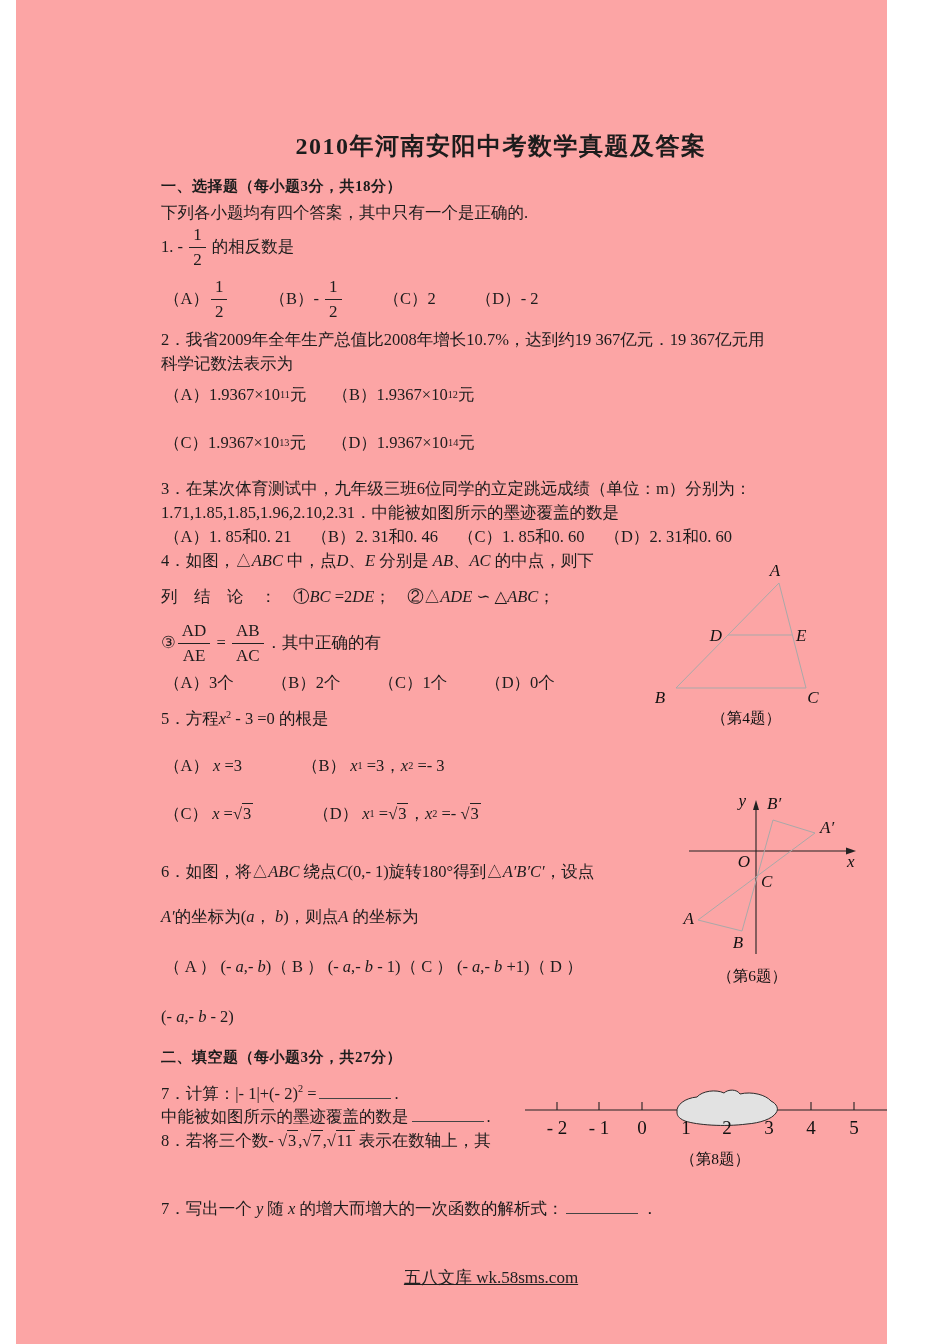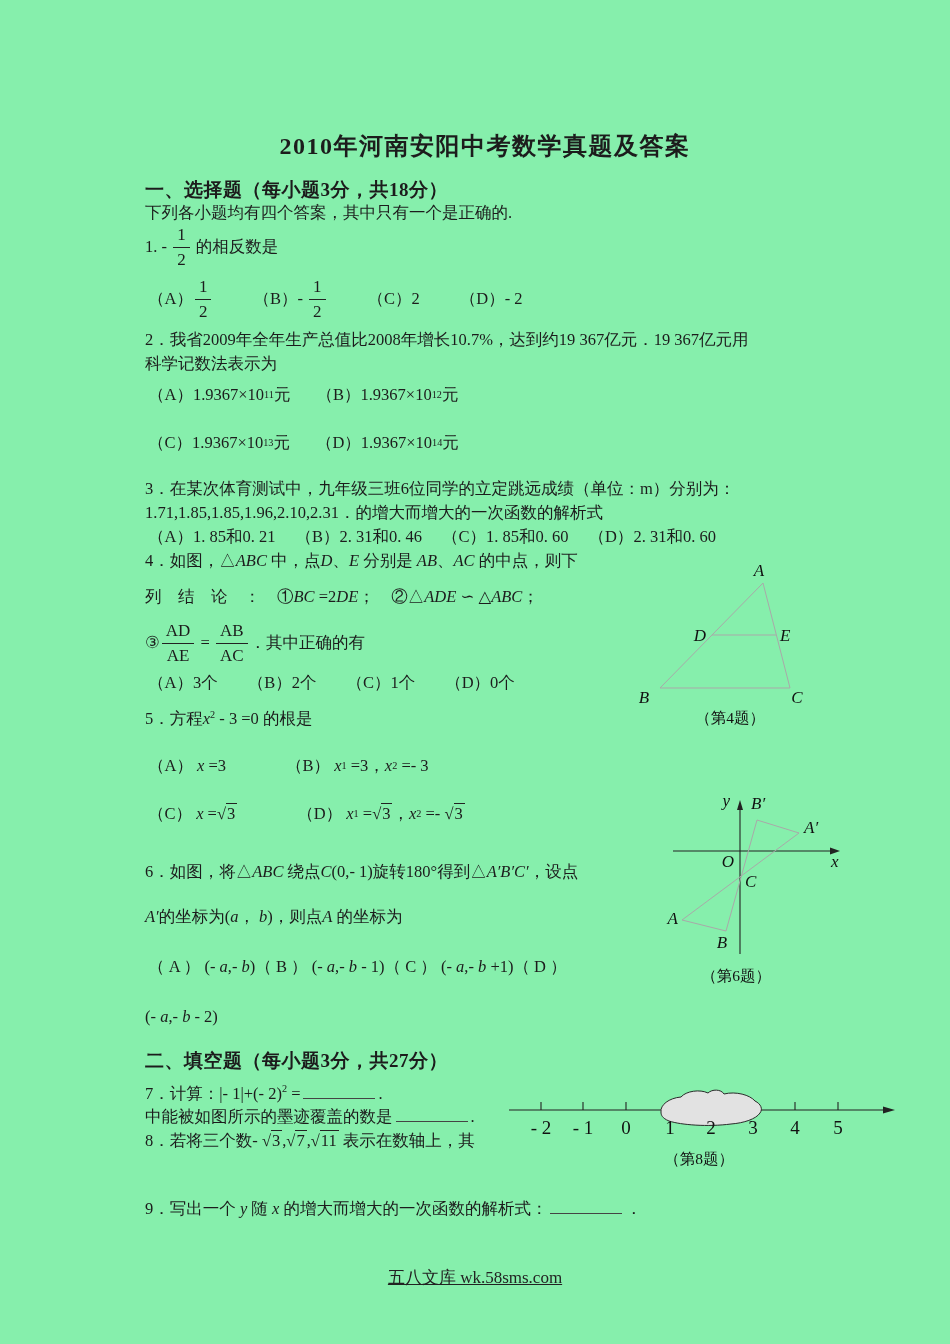--- a/index.html
+++ b/index.html
@@ -1,21 +1,21 @@
 <!DOCTYPE html>
 <html><head>
 <meta charset="utf-8">
 <style>
   html,body{margin:0;padding:0;background:#ffffff;}
-  .page{position:relative;width:950px;height:1344px;background:#86efac;overflow:hidden;
-        font-family:"Liberation Serif",serif;font-size:16.5px;color:#1c1c1c;}
+  .page{position:relative;width:871px;height:1344px;background:#fca5a5;overflow:hidden;
+        font-family:"Liberation Serif",serif;font-size:16.5px;color:#1c1c1c;margin-left:16px;}
   .line{position:absolute;left:145px;white-space:nowrap;line-height:1.45;}
   .title{position:absolute;top:130px;left:145px;width:680px;text-align:center;
          font-size:24px;font-weight:bold;letter-spacing:1.5px;white-space:nowrap;}
-  .bold{font-weight:bold;font-size:19px;letter-spacing:0.5px;}
+  .bold{font-weight:bold;font-size:15px;letter-spacing:0.5px;}
   .opts{left:148px;display:flex;align-items:center;}
   .opt{display:inline-flex;align-items:center;white-space:nowrap;}
   .vrow{display:flex;align-items:center;}
   .seg-t{white-space:pre;}
   .seg-m{font-family:"Liberation Serif",serif;font-style:italic;white-space:pre;text-align:center;}
   .seg-r{font-family:"Liberation Serif",serif;white-space:pre;}
   sup,sub{font-family:"Liberation Serif",serif;font-size:0.62em;}
   .frac{display:inline-block;vertical-align:middle;text-align:center;
         font-family:"Liberation Serif",serif;font-size:17px;line-height:1.25;margin:0 2px;}
   .frac .n{display:block;padding:0 4px 1px 4px;border-bottom:1.2px solid #222;}
@@ -103,21 +103,21 @@
       </span>
     <span class="opt">
         <span class="seg-t">（D）</span>
         <span class="seg-r">1.9367×10</span>
         <sup class="seg-r">14</sup>
         <span class="seg-t">元</span>
       </span>
   </div>
 
   <div class="line" style="top:477px">3．在某次体育测试中，九年级三班6位同学的立定跳远成绩（单位：m）分别为：</div>
-  <div class="line" style="top:501px"><span class="seg-r">1.71,1.85,1.85,1.96,2.10,2.31</span><span class="seg-t">．的增大而增大的一次函数的解析式</span></div>
+  <div class="line" style="top:501px"><span class="seg-r">1.71,1.85,1.85,1.96,2.10,2.31</span><span class="seg-t">．中能被如图所示的墨迹覆盖的数是</span></div>
   <div class="line opts" style="top:525px;gap:20px">
     <span class="opt">
         <span class="seg-t">（A）</span>
         <span class="seg-r">1. 85</span>
         <span class="seg-t">和</span>
         <span class="seg-r">0. 21</span>
       </span>
     <span class="opt">
         <span class="seg-t">（B）</span>
         <span class="seg-r">2. 31</span>
@@ -146,21 +146,21 @@
         <span class="n">AD</span>
         <span class="d">AE</span>
       </span>
       <span class="seg-r"> = </span>
       <span class="frac it">
         <span class="n">AB</span>
         <span class="d">AC</span>
       </span>
       <span class="seg-t">．其中正确的有</span>
     </div>
-  <div class="line opts" style="top:671px;gap:30px">
+  <div class="line opts" style="top:671px;gap:38px">
     <span class="opt">（A）3个</span>
     <span class="opt">（B）2个</span>
     <span class="opt">（C）1个</span>
     <span class="opt">（D）0个</span>
   </div>
 
   <div class="fig" style="left:628px;top:556px">
     <svg width="220" height="172">
       <polygon points="135,27 32,132 162,132" class="fig-line"></polygon>
       <line x1="84" y1="79" x2="148" y2="79" class="fig-line"></line>
@@ -286,17 +286,17 @@
       <text x="123" y="58" text-anchor="middle" class="nl-num">0</text>
       <text x="167" y="58" text-anchor="middle" class="nl-num">1</text>
       <text x="208" y="58" text-anchor="middle" class="nl-num">2</text>
       <text x="250" y="58" text-anchor="middle" class="nl-num">3</text>
       <text x="292" y="58" text-anchor="middle" class="nl-num">4</text>
       <text x="335" y="58" text-anchor="middle" class="nl-num">5</text>
       <text x="196" y="88" text-anchor="middle" class="fig-caption">（第8题）</text>
     </svg>
   </div>
 
-  <div class="line" style="top:1196px"><span class="seg-t">9．写出一个 </span><span class="seg-m">y</span><span class="seg-t"> 随 </span><span class="seg-m">x</span><span class="seg-t"> 的增大而增大的一次函数的解析式：</span><span class="blank"></span><span class="seg-t">．</span></div>
+  <div class="line" style="top:1196px"><span class="seg-t">7．写出一个 </span><span class="seg-m">y</span><span class="seg-t"> 随 </span><span class="seg-m">x</span><span class="seg-t"> 的增大而增大的一次函数的解析式：</span><span class="blank"></span><span class="seg-t">．</span></div>
 
   <div class="footer">五八文库 wk.58sms.com</div>
 
 </div>
 
 </body></html>

